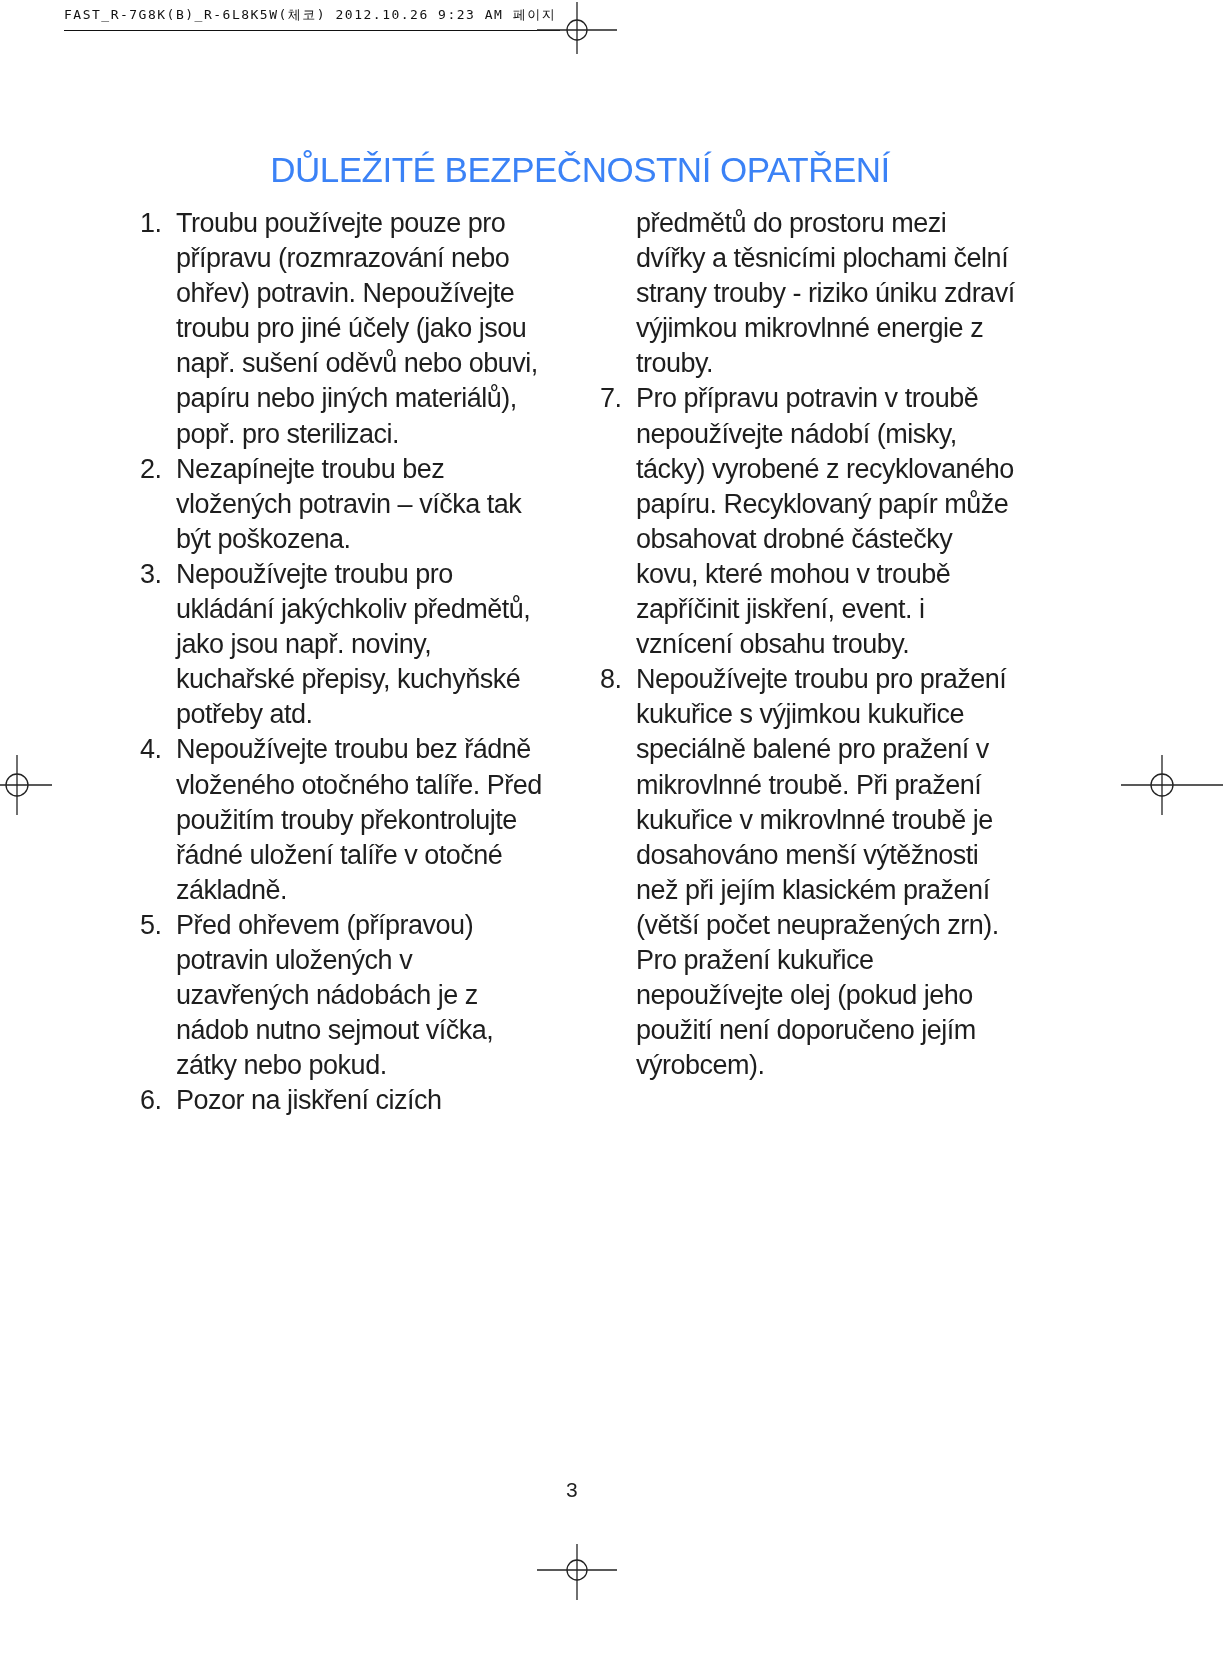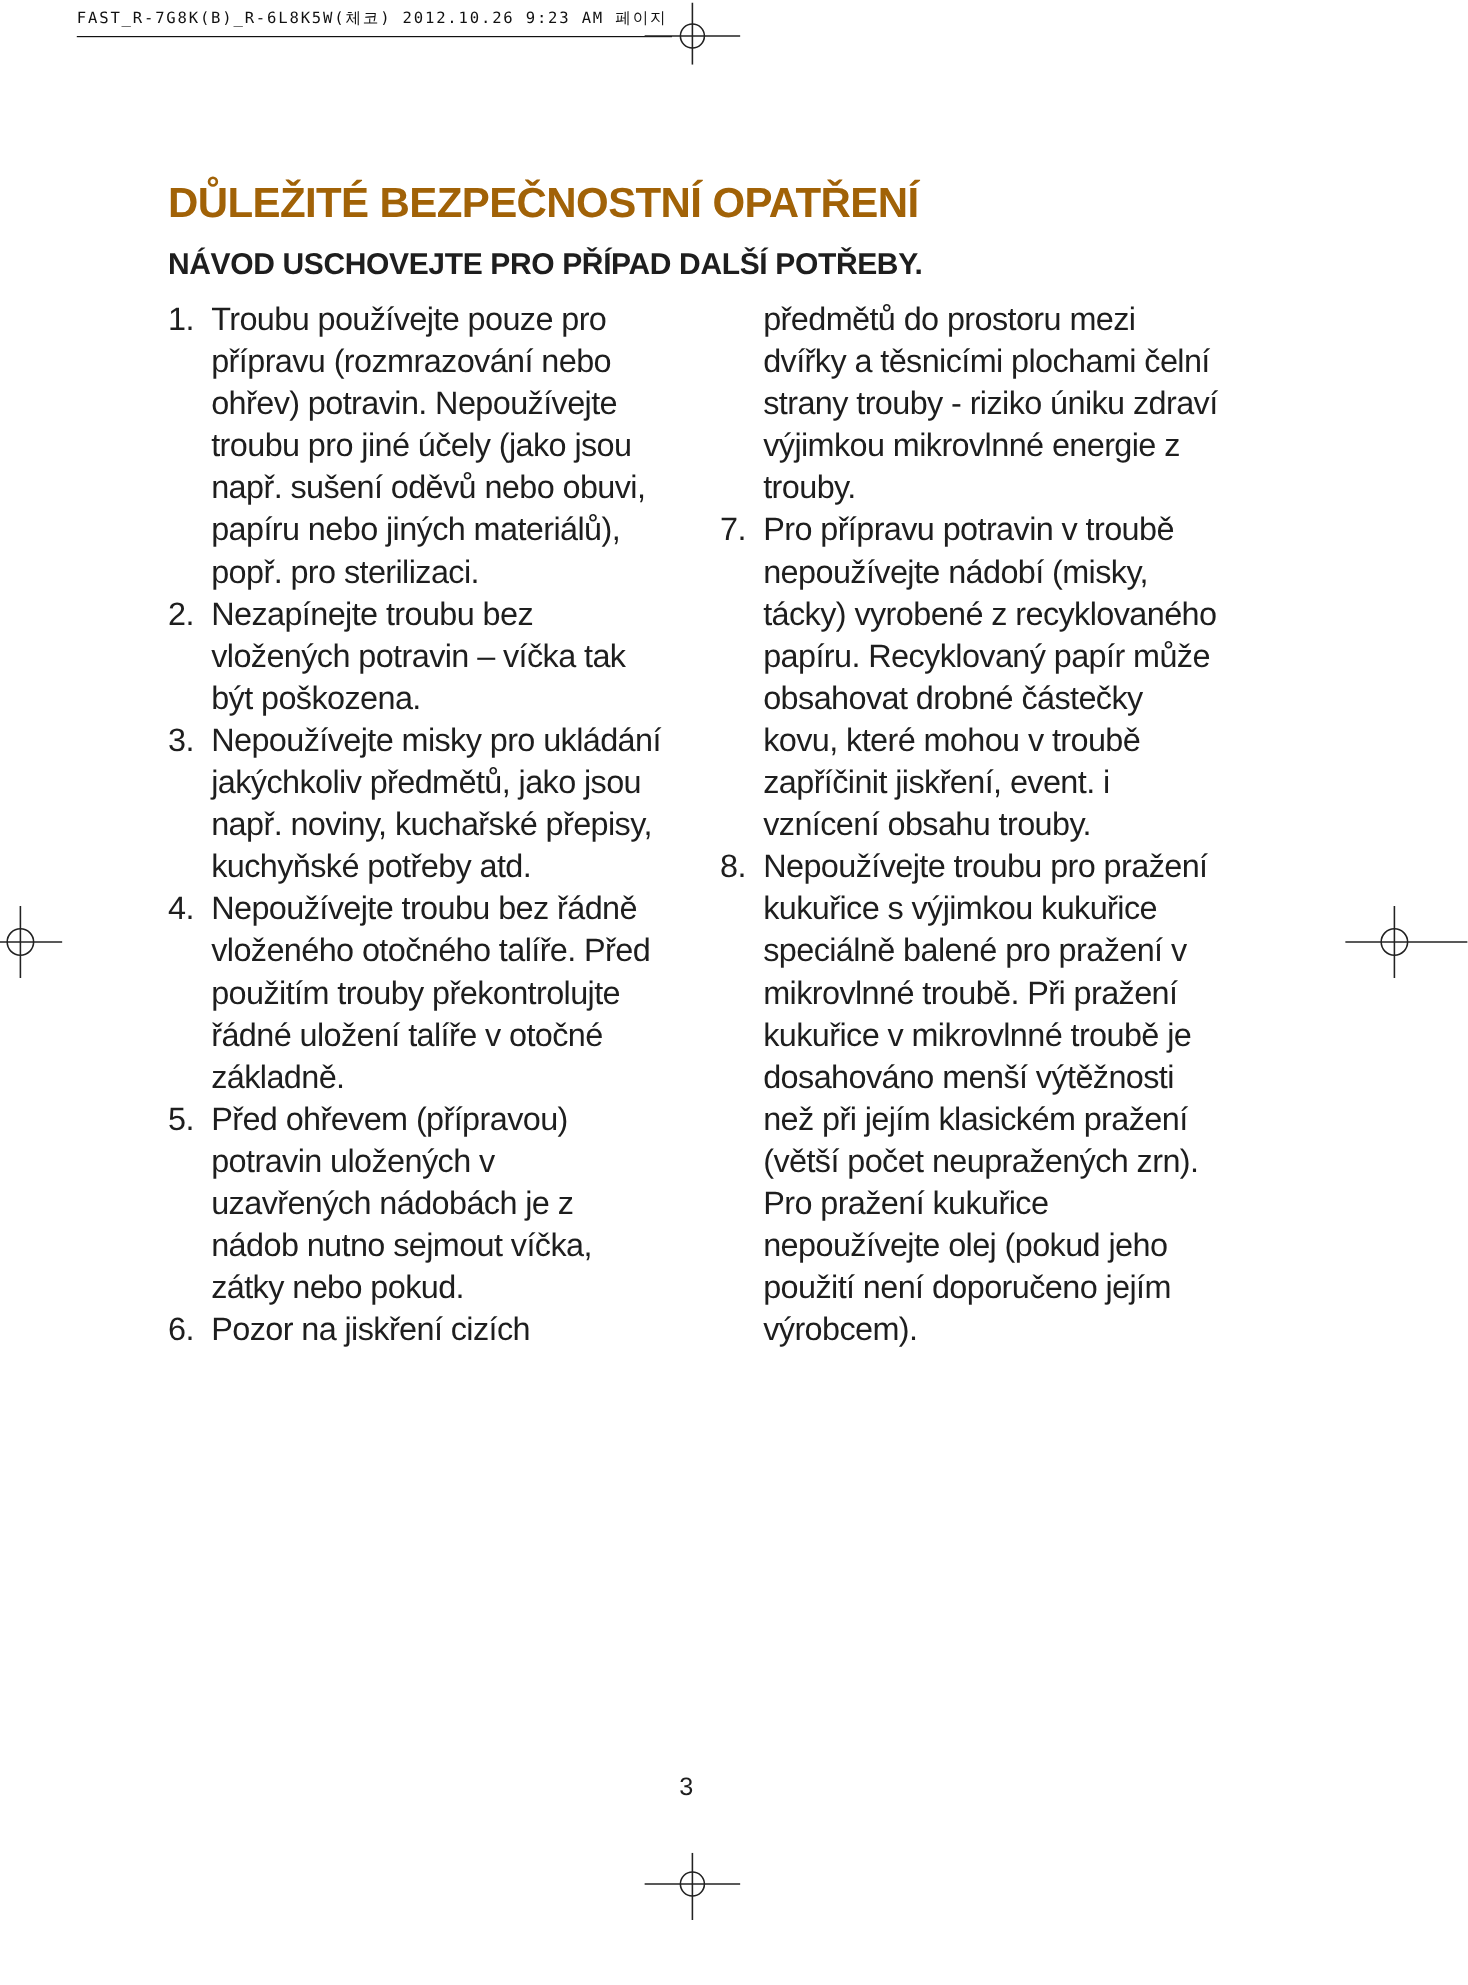--- a/index.html
+++ b/index.html
@@ -17,22 +17,22 @@
     font-size:13px;letter-spacing:1.5px;color:#111;
     padding-bottom:6px;
     border-bottom:1.5px solid #111;
     width:496px;white-space:nowrap;overflow:hidden;
   }
   .regmark{position:absolute;}
   .content{
     position:absolute;left:140px;top:150px;width:880px;
   }
   .doc-title{
-    font-size:35px;font-weight:bold;letter-spacing:-0.5px;
-    margin:0 0 16px 0;color:#a16207;
+    font-size:35px;font-weight:normal;letter-spacing:-0.5px;
+    margin:0 0 16px 0;color:#3b82f6;text-align:center;
   }
   .doc-subtitle{
     font-size:25px;font-weight:bold;letter-spacing:-0.3px;
     margin:0 0 14px 0;
   }
   .warning-para{
     font-size:27px;font-weight:bold;letter-spacing:-0.6px;
     line-height:1.38;margin:0 0 8px 0;width:880px;
   }
   .intro-para{
@@ -89,38 +89,37 @@
 <svg class="regmark" style="left:537px;top:1544px;" width="80" height="56">
   <line x1="0" y1="26" x2="80" y2="26" stroke="#222" stroke-width="1.3"></line>
   <line x1="40" y1="0" x2="40" y2="56" stroke="#222" stroke-width="1.3"></line>
   <circle cx="40" cy="26" r="10" fill="none" stroke="#222" stroke-width="1.3"></circle>
 </svg>
 
 <div class="content">
 
   <h1 class="doc-title">DŮLEŽITÉ BEZPEČNOSTNÍ OPATŘENÍ</h1>
 
-  <h2 class="doc-subtitle">NÁVOD USCHOVEJTE PRO PŘÍPAD DALŠÍ POTŘEBY.</h2>
 
 
 
   <div class="columns">
 
     <div class="col-left">
       <div class="list-item">
         <span class="item-num">1.</span>
         <span class="item-text">Troubu používejte pouze pro přípravu (rozmrazování nebo ohřev) potravin. Nepoužívejte troubu pro jiné účely (jako jsou např. sušení oděvů nebo obuvi, papíru nebo jiných materiálů), popř. pro sterilizaci.</span>
       </div>
       <div class="list-item">
         <span class="item-num">2.</span>
         <span class="item-text">Nezapínejte troubu bez vložených potravin – víčka tak být poškozena.</span>
       </div>
       <div class="list-item">
         <span class="item-num">3.</span>
-        <span class="item-text">Nepoužívejte misky pro ukládání jakýchkoliv předmětů, jako jsou např. noviny, kuchařské přepisy, kuchyňské potřeby atd.</span>
+        <span class="item-text">Nepoužívejte troubu pro ukládání jakýchkoliv předmětů, jako jsou např. noviny, kuchařské přepisy, kuchyňské potřeby atd.</span>
       </div>
       <div class="list-item">
         <span class="item-num">4.</span>
         <span class="item-text">Nepoužívejte troubu bez řádně vloženého otočného talíře. Před použitím trouby překontrolujte řádné uložení talíře v otočné základně.</span>
       </div>
       <div class="list-item">
         <span class="item-num">5.</span>
         <span class="item-text">Před ohřevem (přípravou) potravin uložených v uzavřených nádobách je z nádob nutno sejmout víčka, zátky nebo pokud.</span>
       </div>
       <div class="list-item">

